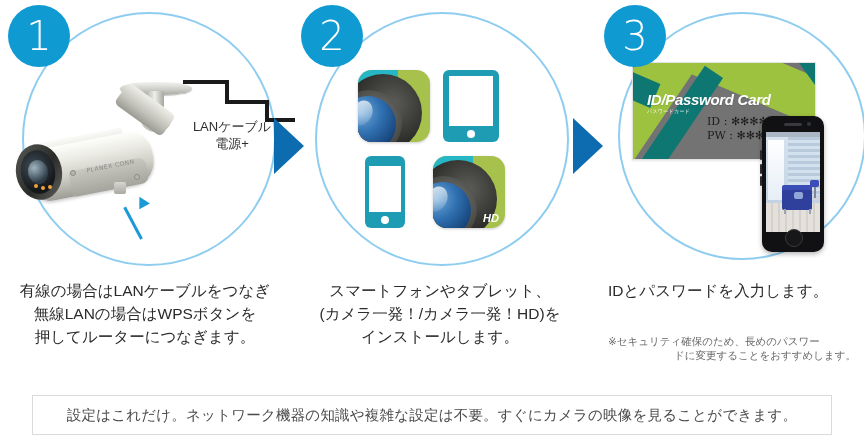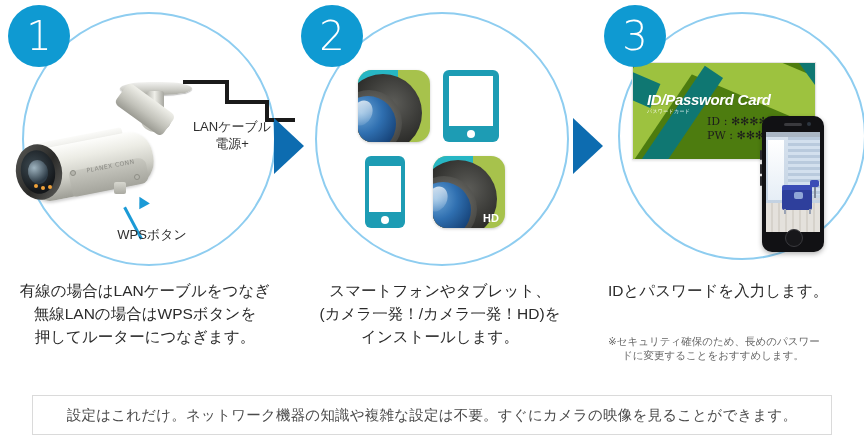--- a/index.html
+++ b/index.html
@@ -190,21 +190,21 @@
     position:absolute;left:-18px;top:26px;width:56px;height:56px;border-radius:50%;
     background:radial-gradient(circle at 38% 30%,#6fa8d8 0%,#2f6fb0 40%,#10386b 85%);
   }
   .ai-flare{
     position:absolute;left:-6px;top:30px;width:20px;height:26px;border-radius:50%;
     background:linear-gradient(140deg,rgba(255,255,255,.85),rgba(255,255,255,0));
     transform:rotate(25deg);
   }
   .ai-hd{
     position:absolute;right:6px;bottom:4px;
-    color:#ffffff;font-size:11px;font-weight:bold;
+    color:#ffffff;font-size:11px;font-style:italic;font-weight:bold;
     font-family:"Liberation Sans",sans-serif;
   }
 
   .dev-icon{position:absolute;}
   .tablet{
     left:90px;top:0;width:56px;height:72px;
     background:#1d9cb4;border-radius:6px;
   }
   .tablet .screen{
     position:absolute;left:6px;top:6px;width:44px;height:50px;background:#ffffff;
@@ -219,21 +219,21 @@
   .phone .screen{
     position:absolute;left:4px;top:10px;width:32px;height:46px;background:#ffffff;
   }
   .phone .home{
     position:absolute;left:16px;bottom:4px;width:8px;height:8px;border-radius:50%;background:#ffffff;
   }
 
   
   .card{
     position:absolute;left:42px;top:62px;width:182px;height:96px;
-    background:#4d7c0f;border:1px solid #e2e2e2;overflow:hidden;
+    background:#737373;border:1px solid #e2e2e2;overflow:hidden;
     box-shadow:0 1px 2px rgba(0,0,0,.10);
   }
   .band{position:absolute;}
   .band-green{
     left:-46px;top:-28px;width:250px;height:46px;
     background:#9dc23f;transform:rotate(23deg);
   }
   .band-green2{
     left:-80px;top:26px;width:160px;height:52px;
     background:#9dc23f;transform:rotate(-56deg);
@@ -318,21 +318,21 @@
     font-size:15.5px;line-height:23px;
     color:#2b2b2b;
   }
   .cap-1{left:0;top:279px;width:290px;}
   .cap-2{left:295px;top:279px;width:290px;}
   .cap-3{left:608px;top:279px;width:250px;text-align:left;}
   .cap-note{
     position:absolute;left:608px;top:334px;width:248px;
     font-size:10.5px;line-height:14px;color:#666666;text-align:left;
   }
-  .cap-note .ind{display:block;padding-left:14px;}
+  .cap-note .ind{display:block;padding-left:14px;text-align:right;}
 
   
   .banner{
     position:absolute;left:32px;top:395px;width:800px;height:40px;
     border:1px solid #dadada;
     box-sizing:border-box;
     display:flex;align-items:center;justify-content:center;
   }
   .banner span{
     font-size:14.5px;color:#4a4a4a;letter-spacing:.2px;
@@ -377,21 +377,20 @@
 
     <div class="cable-label">
       <div>LANケーブル</div>
       <div>電源+</div>
     </div>
 
     <div class="wps-arrow">
       <div class="wps-line"></div>
       <div class="wps-head"></div>
     </div>
-    <div class="wps-label">WPSボタン</div>
   </div>
 
   <div class="arrow arrow-1"></div>
 
   <div class="panel panel-2">
     <div class="circle"></div>
     <div class="badge">2</div>
 
     <div class="icon-grid">
       <div class="app-icon ai1">

